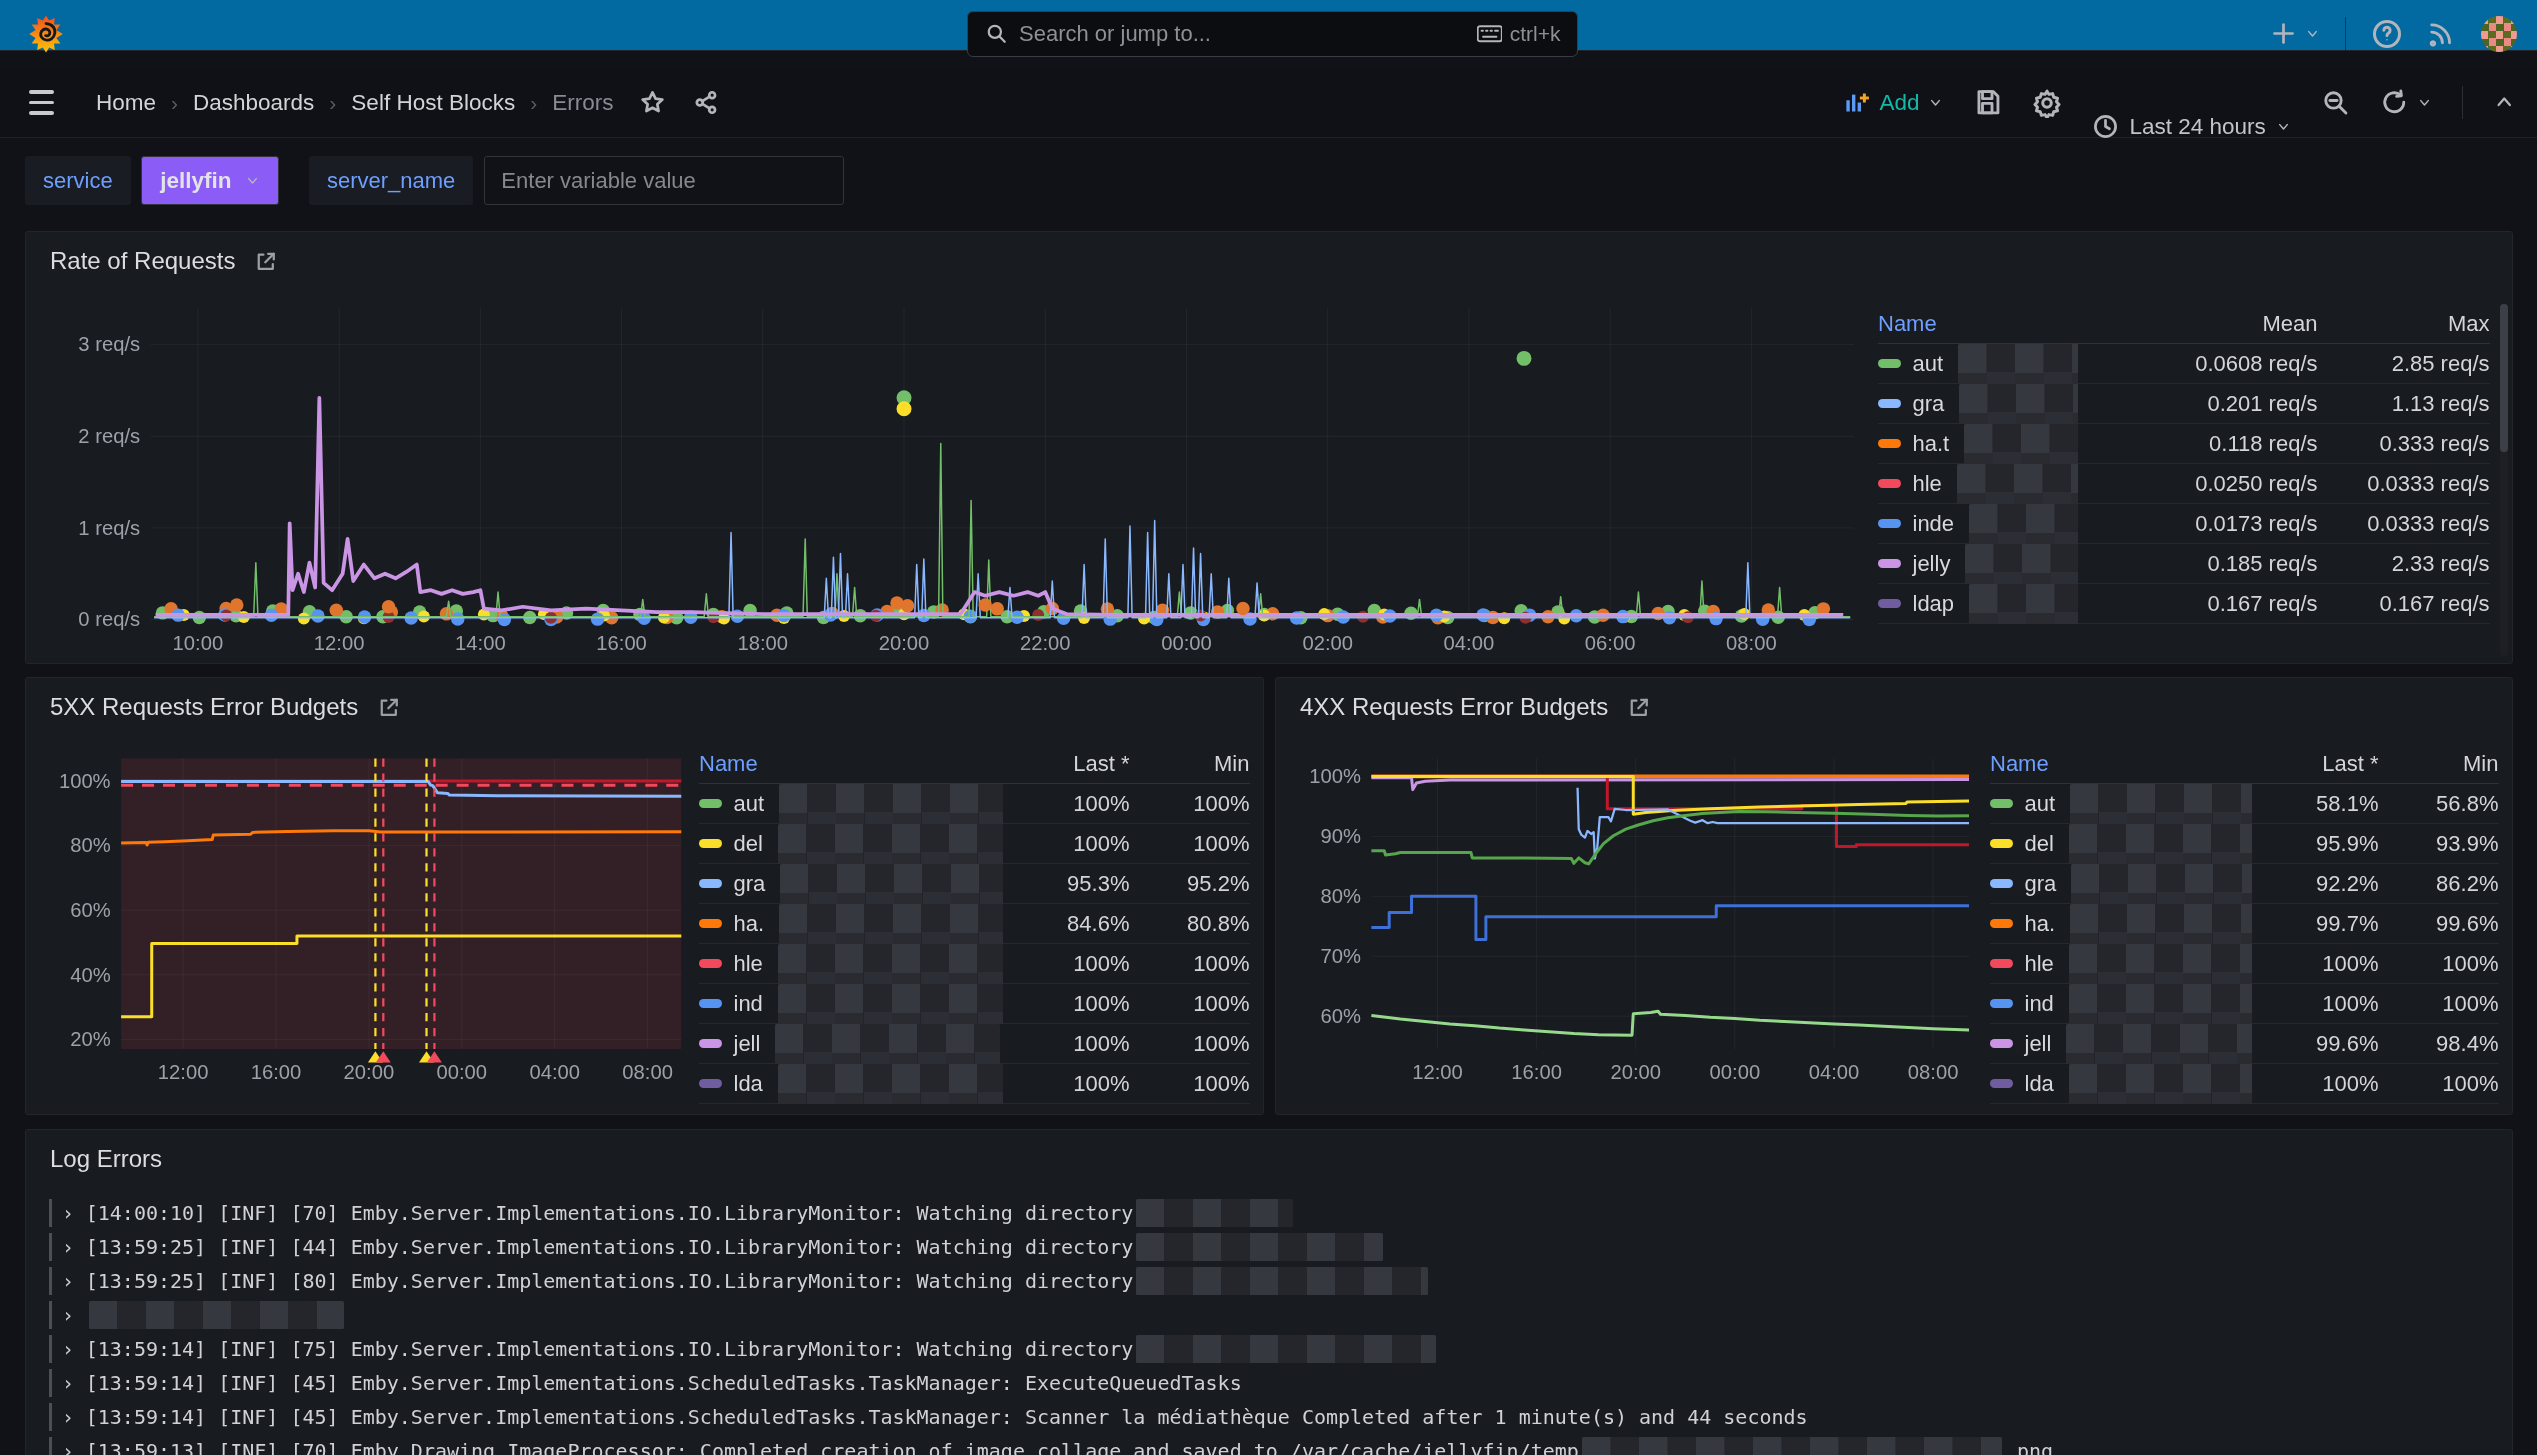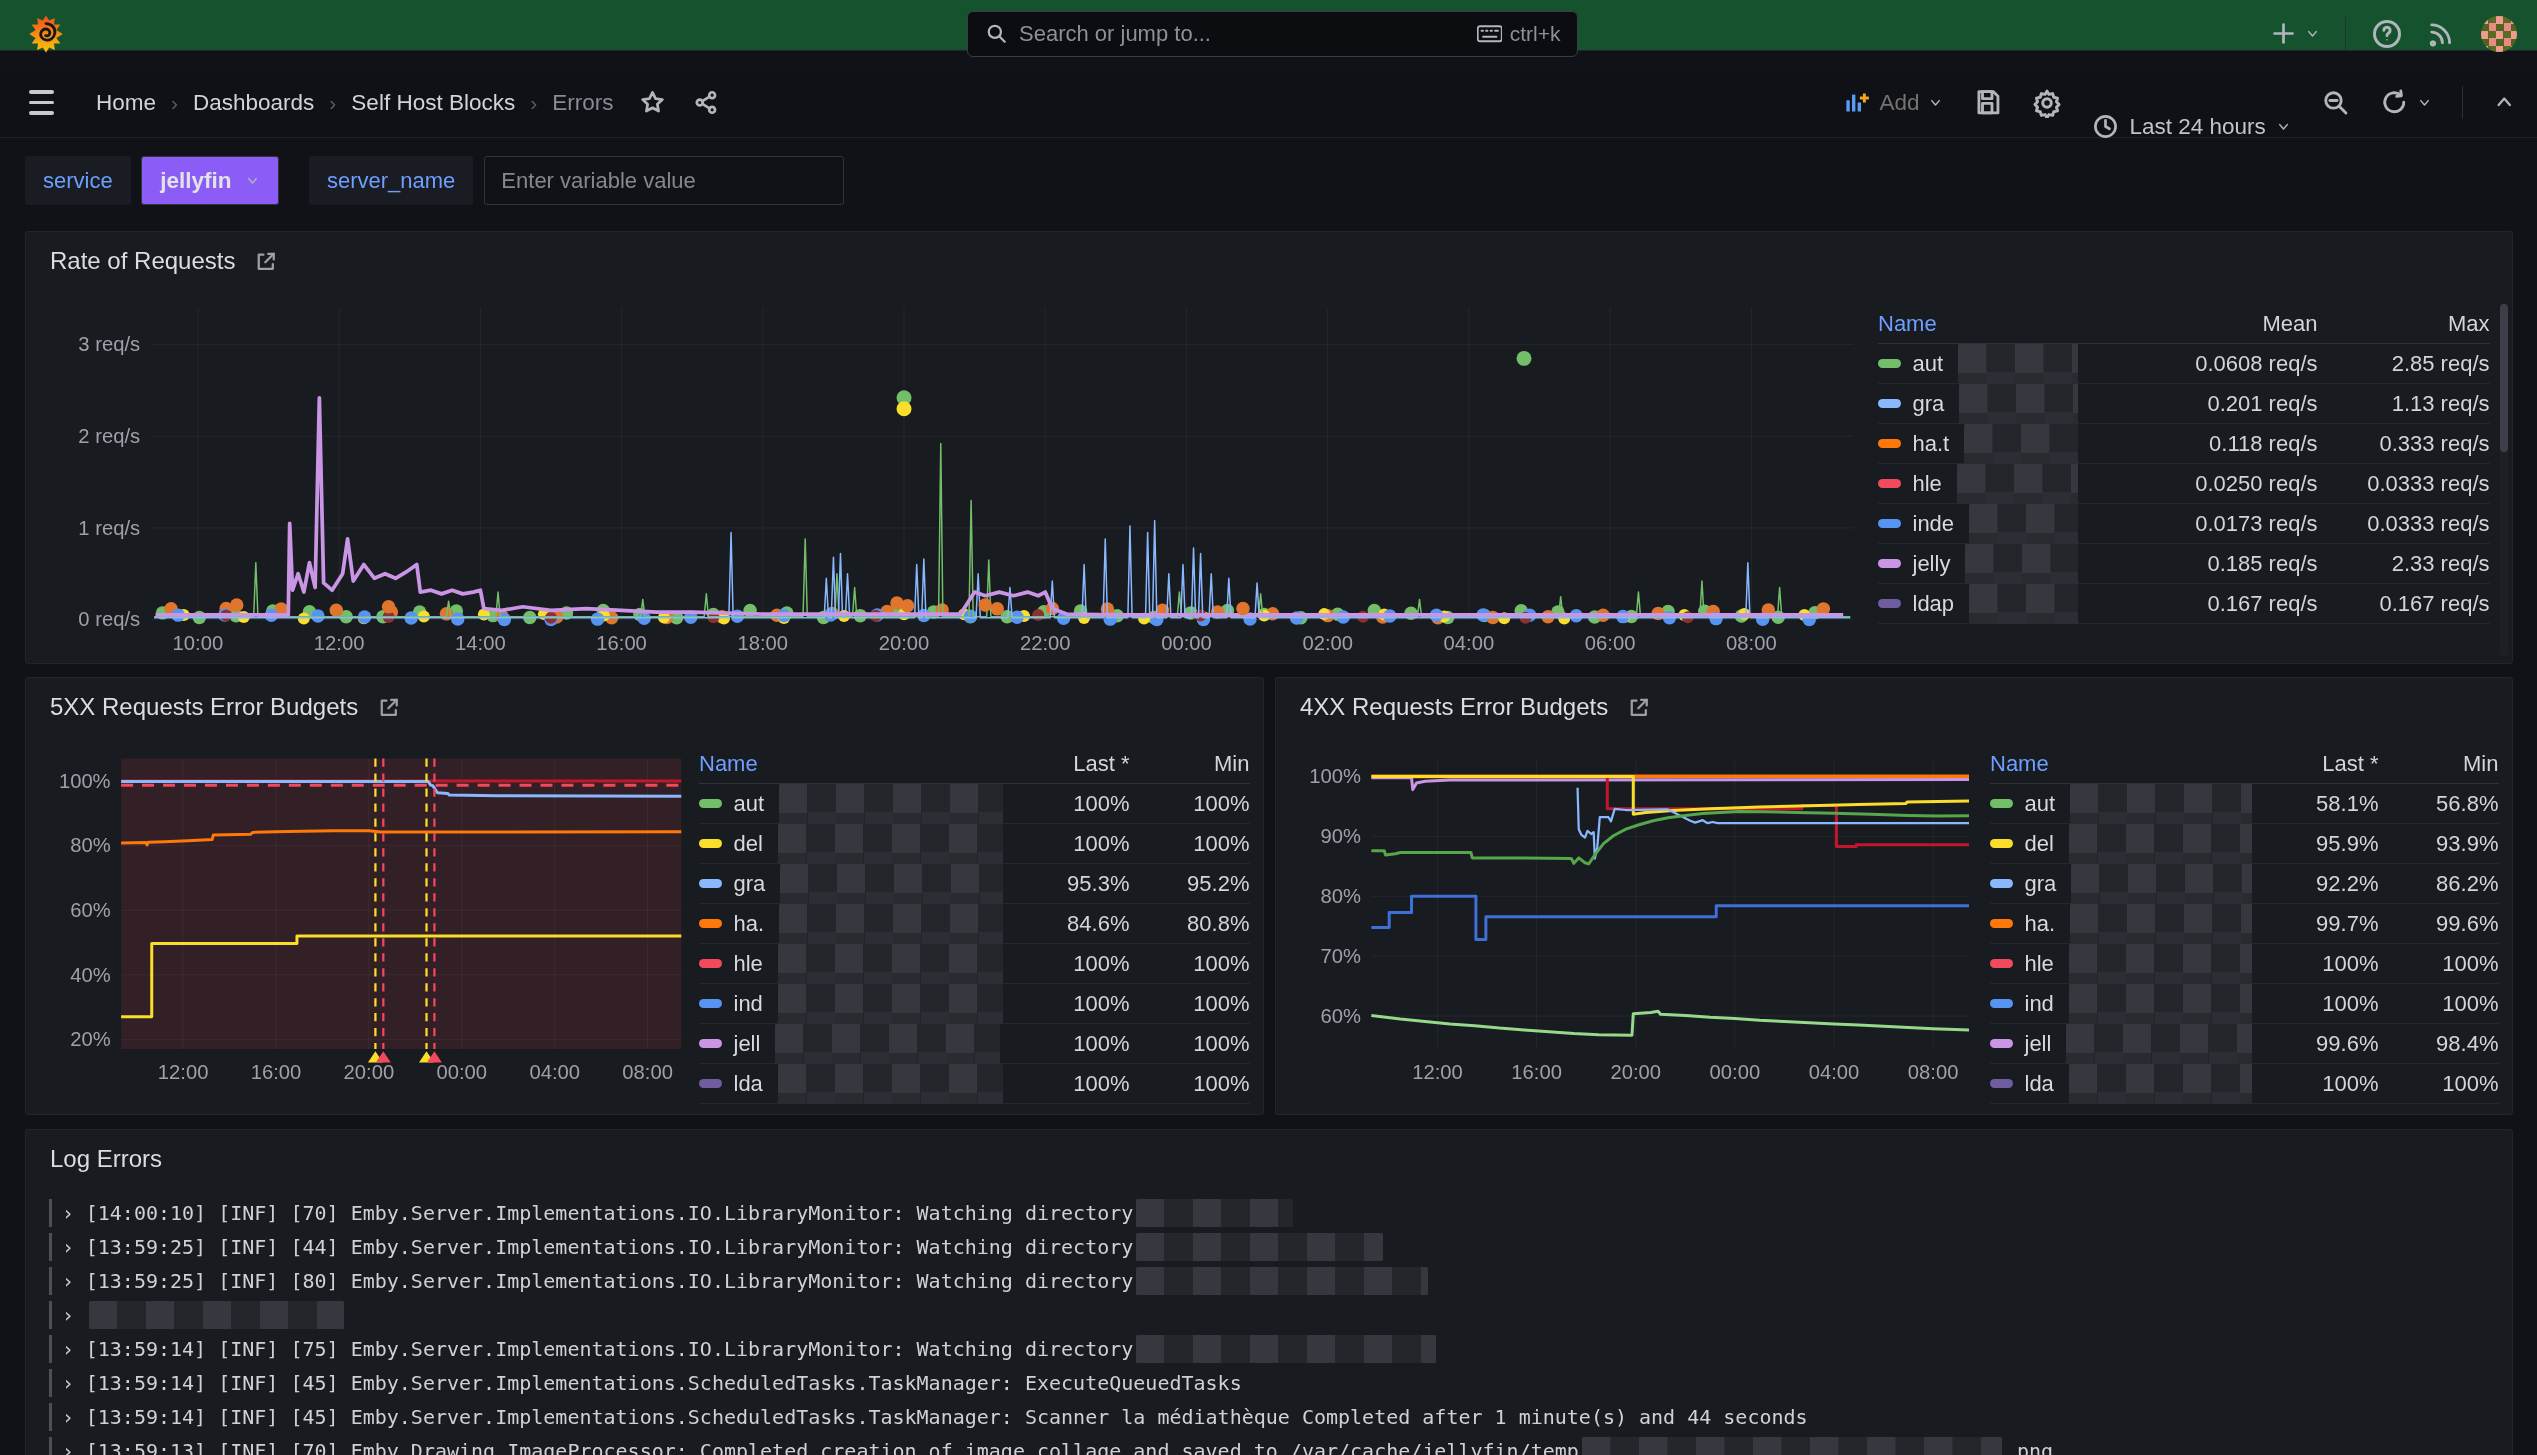--- a/index.html
+++ b/index.html
@@ -1,20 +1,20 @@
 <!DOCTYPE html>
 <html style="font-size:12px"><head>
 <meta charset="utf-8">
 <style>
   * { margin:0; padding:0; box-sizing:border-box; }
   html,body { width:2538px; height:1455px; overflow:hidden; background:#111217;
     font-family:"Liberation Sans", sans-serif; color:#d8d9dd; }
 
   
-  .topbar { position:absolute; left:0; top:0; width:2538px; height:51px; background:#14532d;
+  .topbar { position:absolute; left:0; top:0; width:2538px; height:51px; background:#0369a1;
     border-bottom:0.7px solid #222428; display:flex; align-items:center; }
   .logo { position:absolute; left:25.5px; top:13.5px; width:40px; height:40px; }
   .searchbox { position:absolute; left:967px; top:10.5px; width:611px; height:46px;
     background:#0c0d11; border:0.7px solid #3a3d45; border-radius:6px;
     display:flex; align-items:center; padding:0 16.5px; gap:12px; }
   .searchbox input { flex:1; background:transparent; border:none; outline:none;
     color:#d8d9dd; font-size:22px; font-family:"Liberation Sans",sans-serif; }
   .searchbox input::placeholder { color:#8d9097; }
   .shortcut { display:flex; align-items:center; gap:7.5px; color:#8d9097; font-size:21px; }
   .tr-icons { position:absolute; right:21px; top:0; height:67px; display:flex; align-items:center; gap:25.5px; }
@@ -27,21 +27,21 @@
   .subbar { position:absolute; left:0; top:68px; width:2538px; height:70px; background:#101116;
     border-bottom:0.7px solid #1f2126; display:flex; align-items:center; }
   .burger { margin-left:28.5px; display:flex; flex-direction:column; gap:6.7px; cursor:pointer; }
   .burger span { width:25.5px; height:3.7px; border-radius:2.2px; background:#c9cace; }
   .crumbs { display:flex; align-items:center; margin-left:42px; font-size:22.5px; gap:6px; }
   .crumb { color:#d3d4d8; }
   .crumb.current { color:#878b93; }
   .csep { color:#5a5d63; padding:0 9px; font-size:21px; }
   .bc-icons { display:flex; align-items:center; gap:27px; margin-left:25.5px; }
   .rtools { position:absolute; right:22.5px; display:flex; align-items:center; gap:30px; }
-  .addbtn { display:flex; align-items:center; gap:9px; font-size:22.5px; color:#737373; }
+  .addbtn { display:flex; align-items:center; gap:9px; font-size:22.5px; color:#14b8a6; }
   .timebtn { display:flex; align-items:center; gap:10.5px; font-size:22.5px; color:#c3c4ca;margin-top:48px; }
 
   
   .varrow { position:absolute; left:25px; top:156px; display:flex; align-items:center; gap:30px; }
   .vpair { display:flex; align-items:center; gap:10.5px; }
   .vlabel { height:49px; display:flex; align-items:center; padding:0 18px; background:#191c22;
     border-radius:3px; color:#6e9fff; font-size:22px; }
   .vvalue { height:49px; display:flex; align-items:center; gap:13.5px; padding:0 18px;
     border:0.7px solid #31343b; border-radius:3px; color:#e2e3e7; font-size:22.5px; background:#8b5cf6;font-weight:bold; }
   .vinput { height:49px; width:360px; border:0.7px solid #31343b; border-radius:3px;

